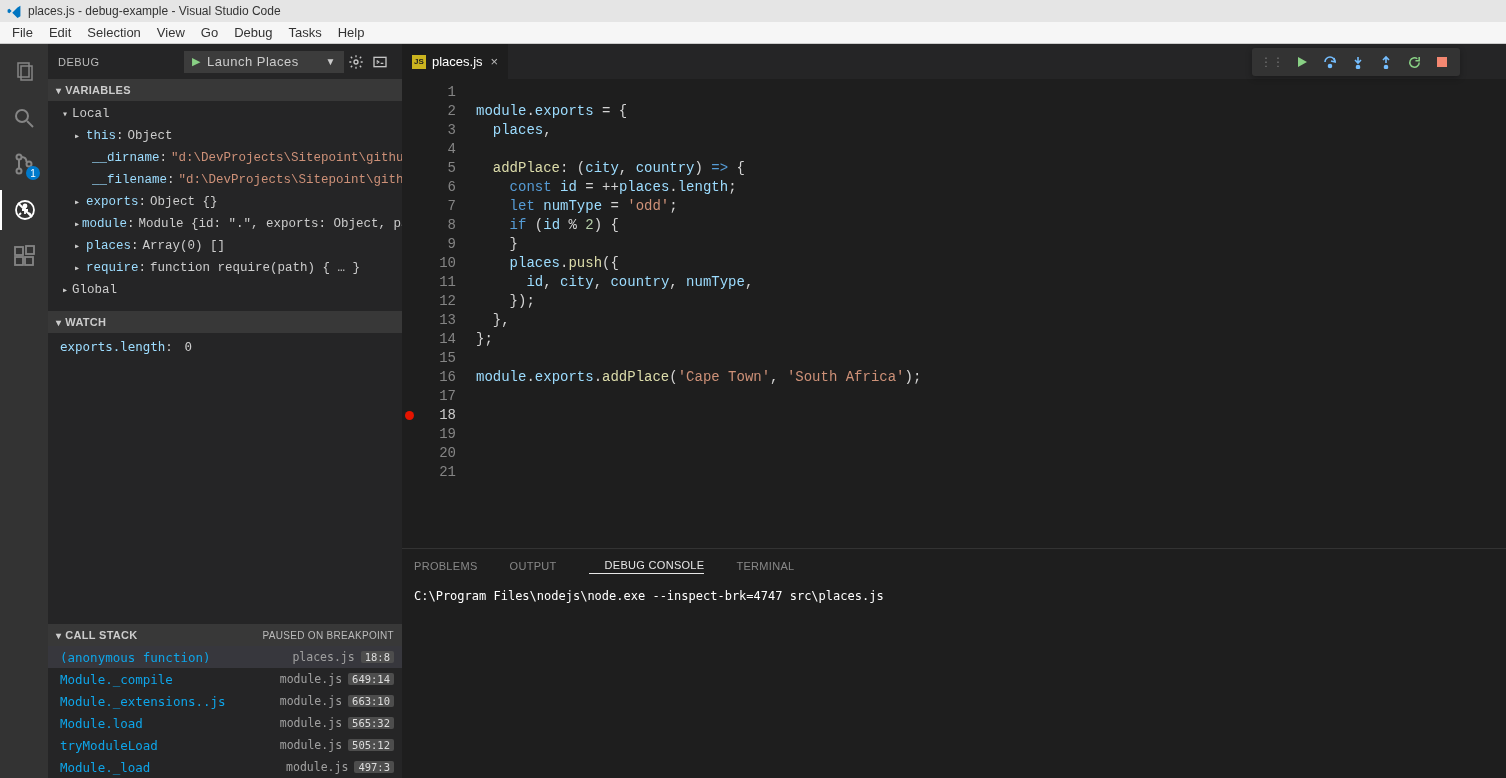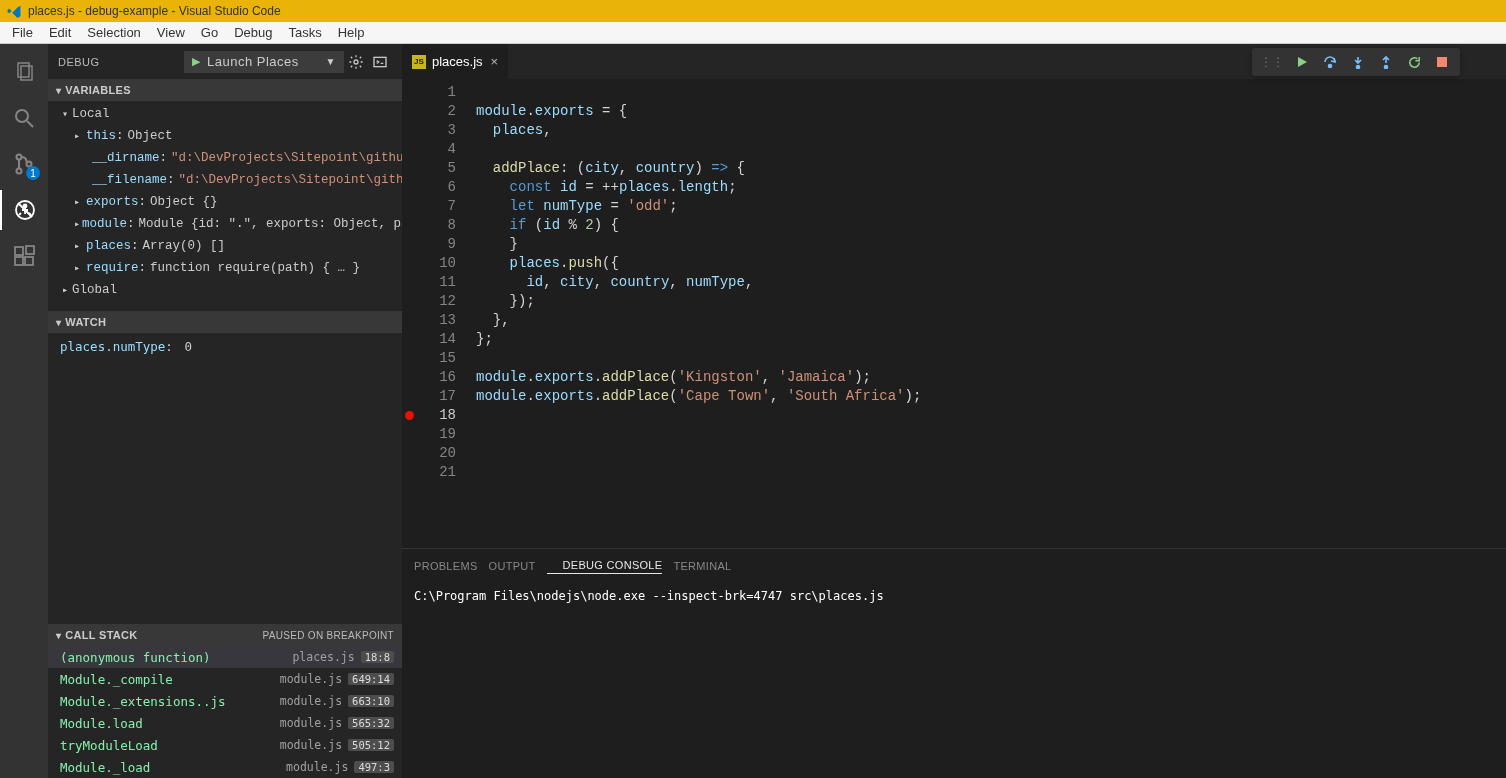--- a/index.html
+++ b/index.html
@@ -9,21 +9,21 @@
   background: #1e1e1e;
   color: #cccccc;
   width: 1506px;
   height: 778px;
   overflow: hidden;
   display: flex;
   flex-direction: column;
 }
 .title-bar {
   height: 22px;
-  background: #eab308;
+  background: #e5e5e5;
   color: #333333;
   display: flex;
   align-items: center;
   padding: 0 6px;
   font-size: 12px;
 }
 .title-bar .vscode-icon {
   width: 16px; height: 16px; margin-right: 6px;
   display: inline-flex; align-items: center; justify-content: center;
 }
@@ -167,21 +167,21 @@
 .callstack-section { flex: 0 0 auto; }
 .callstack-body { }
 .cs-row {
   display: flex; align-items: center;
   height: 22px;
   padding: 0 8px 0 12px;
   font-family: Consolas, monospace;
   font-size: 12.5px;
 }
 .cs-row.selected { background: #37373d; }
-.cs-row .fname { flex: 1; color: #86efac; }
+.cs-row .fname { flex: 1; color: #0ea5e9; }
 .cs-row .file { color: #a0a0a0; font-size: 11.5px; margin-right: 6px; }
 .cs-row .loc {
   background: #4d4d4d; color: #dddddd;
   padding: 0 4px; font-size: 10.5px; border-radius: 2px;
 }
 .editor-area {
   flex: 1;
   display: flex;
   flex-direction: column;
   background: #1e1e1e;
@@ -279,21 +279,21 @@
   background: #1e1e1e;
   border-top: 1px solid #333333;
   display: flex;
   flex-direction: column;
 }
 .panel-tabs {
   height: 34px;
   display: flex;
   align-items: center;
   padding: 0 12px;
-  gap: 11px;
+  gap: 32px;
   font-size: 11px;
   color: #888888;
 }
 .panel-tabs .ptab { cursor: pointer; letter-spacing: 0.3px; }
 .panel-tabs .ptab.active {
   color: #e7e7e7;
   border-bottom: 1px solid #e7e7e7;
   padding-bottom: 2px;
   padding-left: 16px;
 }
@@ -448,21 +448,21 @@
         <span>Global</span>
       </div>
     </div>
 
     <div class="section-header">
       <span class="chev">▾</span>
       <span>WATCH</span>
     </div>
     <div class="section-body" style="flex:1;">
       <div class="watch-row">
-        <span class="var-key">places.numType</span><span class="var-colon">:</span>&nbsp;<span class="var-val">0</span>
+        <span class="var-key">exports.length</span><span class="var-colon">:</span>&nbsp;<span class="var-val">0</span>
       </div>
     </div>
 
     <div class="callstack-section">
       <div class="section-header">
         <span class="chev">▾</span>
         <span>CALL STACK</span>
         <span class="right-text">PAUSED ON BREAKPOINT</span>
       </div>
       <div class="callstack-body">
@@ -606,21 +606,20 @@
           <div class="code-line">    <span class="tok-kw">const</span> <span class="tok-var">id</span> <span class="tok-op">=</span> <span class="tok-op">++</span><span class="tok-var">places</span><span class="tok-punc">.</span><span class="tok-var">length</span><span class="tok-punc">;</span></div>
           <div class="code-line">    <span class="tok-kw">let</span> <span class="tok-var">numType</span> <span class="tok-op">=</span> <span class="tok-str">'odd'</span><span class="tok-punc">;</span></div>
           <div class="code-line">    <span class="tok-kw">if</span> <span class="tok-punc">(</span><span class="tok-var">id</span> <span class="tok-op">%</span> <span class="tok-num">2</span><span class="tok-punc">) {</span></div>
           <div class="code-line">    <span class="tok-punc">}</span></div>
           <div class="code-line">    <span class="tok-var">places</span><span class="tok-punc">.</span><span class="tok-fn">push</span><span class="tok-punc">({</span></div>
           <div class="code-line">      <span class="tok-prop">id</span><span class="tok-punc">,</span> <span class="tok-prop">city</span><span class="tok-punc">,</span> <span class="tok-prop">country</span><span class="tok-punc">,</span> <span class="tok-prop">numType</span><span class="tok-punc">,</span></div>
           <div class="code-line">    <span class="tok-punc">});</span></div>
           <div class="code-line">  <span class="tok-punc">},</span></div>
           <div class="code-line"><span class="tok-punc">};</span></div>
           <div class="code-line"></div>
-          <div class="code-line"><span class="tok-var">module</span><span class="tok-punc">.</span><span class="tok-var">exports</span><span class="tok-punc">.</span><span class="tok-fn">addPlace</span><span class="tok-punc">(</span><span class="tok-str">'Kingston'</span><span class="tok-punc">,</span> <span class="tok-str">'Jamaica'</span><span class="tok-punc">);</span></div>
           <div class="code-line"><span class="tok-var">module</span><span class="tok-punc">.</span><span class="tok-var">exports</span><span class="tok-punc">.</span><span class="tok-fn">addPlace</span><span class="tok-punc">(</span><span class="tok-str">'Cape Town'</span><span class="tok-punc">,</span> <span class="tok-str">'South Africa'</span><span class="tok-punc">);</span></div>
           <div class="code-line"></div>
         </div>
     </div>
 
     <div class="panel">
       <div class="panel-tabs">
         <span class="ptab">PROBLEMS</span>
         <span class="ptab">OUTPUT</span>
         <span class="ptab active">DEBUG CONSOLE</span>

